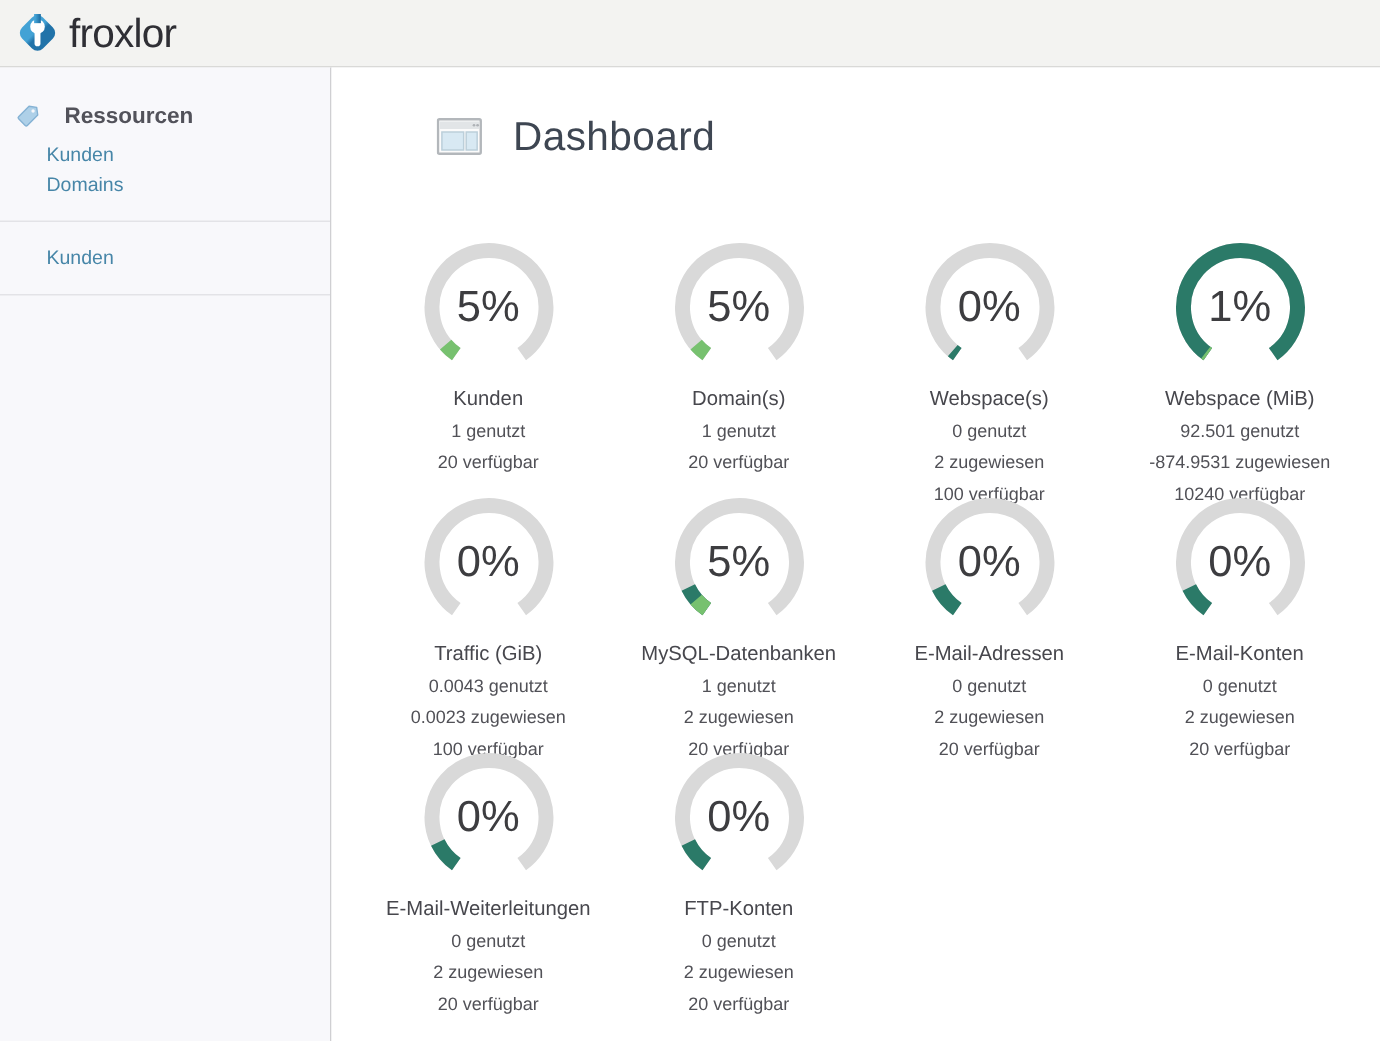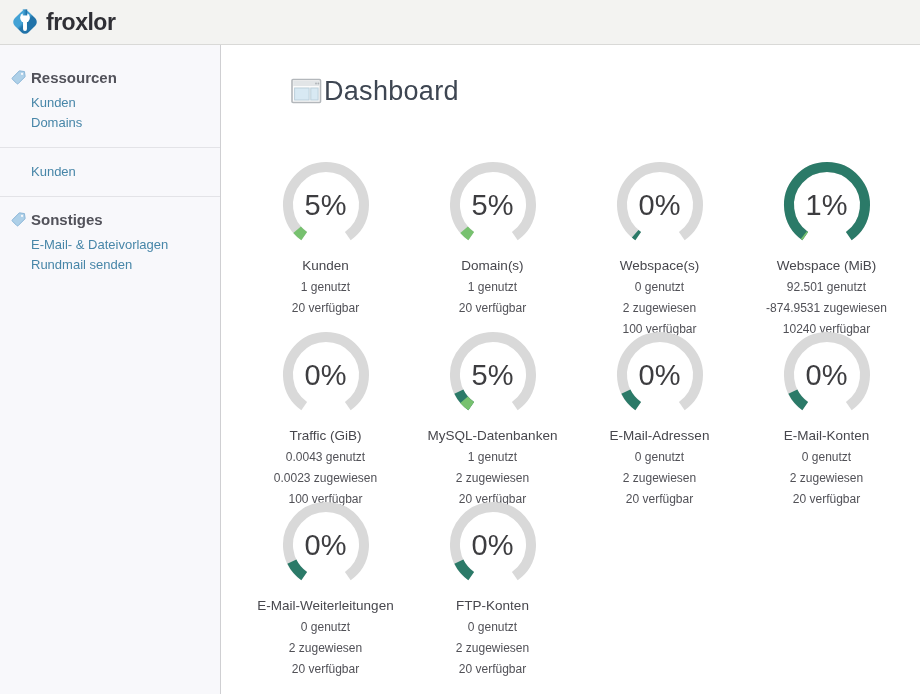--- a/index.html
+++ b/index.html
@@ -7,34 +7,34 @@
     width:920px;height:695px;overflow:hidden;background:#ffffff;
     font-family:"Liberation Sans","DejaVu Sans",sans-serif;
     -webkit-font-smoothing:antialiased;
   }
   
   .header{
     height:45px;background:#f3f3f1;border-bottom:1px solid #d9d9d7;
     display:flex;align-items:center;padding-left:10px;box-sizing:border-box;
   }
   .brand{display:flex;align-items:center;gap:6px;cursor:pointer;}
-  .brand-text{font-size:23px;font-weight:700;color:#2f2f35;letter-spacing:-0.5px;}
+  .brand-text{font-size:27px;font-weight:400;color:#2f2f35;letter-spacing:-0.5px;}
   
   .layout{display:flex;height:649px;}
   .sidebar{
     width:221px;box-sizing:border-box;background:#f8f8fb;
     border-right:1px solid #cfcfd2;padding-top:24px;flex:none;
   }
   .side-section{padding:0 10px;}
-  .side-title{display:flex;align-items:flex-end;gap:4px;font-size:15px;font-weight:700;color:#52525a;margin-bottom:7px;}
+  .side-title{display:flex;align-items:flex-end;gap:16px;font-size:15px;font-weight:700;color:#52525a;margin-bottom:7px;}
   .side-link{display:block;margin-left:21px;padding:2px 0;font-size:13px;color:#4786a8;text-decoration:none;line-height:16px;cursor:pointer;}
   .side-sep{border:none;border-top:1px solid #e3e3e7;margin:14px 0;}
   .main{flex:1;padding-top:30px;box-sizing:border-box;background:#ffffff;}
   
-  .page-title{display:flex;align-items:center;gap:2px;margin-left:34px;height:32px;padding-left:36px;}
+  .page-title{display:flex;align-items:center;gap:20px;margin-left:34px;height:32px;padding-left:36px;}
   .page-title-text{font-size:27px;color:#3e4652;letter-spacing:0.3px;font-weight:400;}
   
   .gauge-grid{margin:52px 0 0 21px;display:grid;grid-template-columns:repeat(4,167px);}
   .gauge-card{height:170px;display:flex;flex-direction:column;align-items:center;}
   .ring-wrap{position:relative;width:92px;height:92px;flex:none;}
   .ring-wrap svg{position:absolute;left:0;top:0;}
   .pct{position:absolute;inset:0;display:flex;align-items:center;justify-content:center;
        font-size:29px;color:#3d3d40;font-weight:400;}
   .g-label{margin-top:7px;font-size:13.5px;color:#47474d;text-align:center;}
   .g-stat{margin-top:7px;font-size:12px;color:#515157;text-align:center;}
@@ -76,33 +76,20 @@
           <span>Ressourcen</span>
         </div>
         <a class="side-link">Kunden</a>
         <a class="side-link">Domains</a>
       </div>
       <hr class="side-sep">
       <div class="side-section">
         <a class="side-link">Kunden</a>
       </div>
       <hr class="side-sep">
-      <div class="side-section">
-        <div class="side-title">
-          <span style="display: flex;">
-            <svg width="17" height="17" viewBox="0 0 24 24">
-              <path d="M13.2 2.6 L20.4 3.6 L21.4 10.8 L11.6 20.6 Q10.6 21.6 9.6 20.6 L3.4 14.4 Q2.4 13.4 3.4 12.4 Z" fill="#aed0e8" stroke="#85b2d4" stroke-width="1.3" stroke-linejoin="round"></path>
-              <circle cx="17" cy="7" r="1.6" fill="#f8f8fb"></circle>
-            </svg>
-          </span>
-          <span>Sonstiges</span>
-        </div>
-        <a class="side-link">E-Mail- &amp; Dateivorlagen</a>
-        <a class="side-link">Rundmail senden</a>
-      </div>
     </div>
 
   <div class="main">
     <div class="page-title">
       <span style="display:flex;">
         <svg width="31" height="30" viewBox="0 0 31 30">
           <rect x="1" y="3.5" width="28.5" height="23" rx="1" fill="#fbfbfb" stroke="#b3b7bb" stroke-width="1.6"></rect>
           <rect x="2.2" y="5" width="26.2" height="5" fill="#e2e5e7"></rect>
           <circle cx="25" cy="7.5" r="0.9" fill="#aeb2b6"></circle>
           <circle cx="27.4" cy="7.5" r="0.9" fill="#aeb2b6"></circle>

